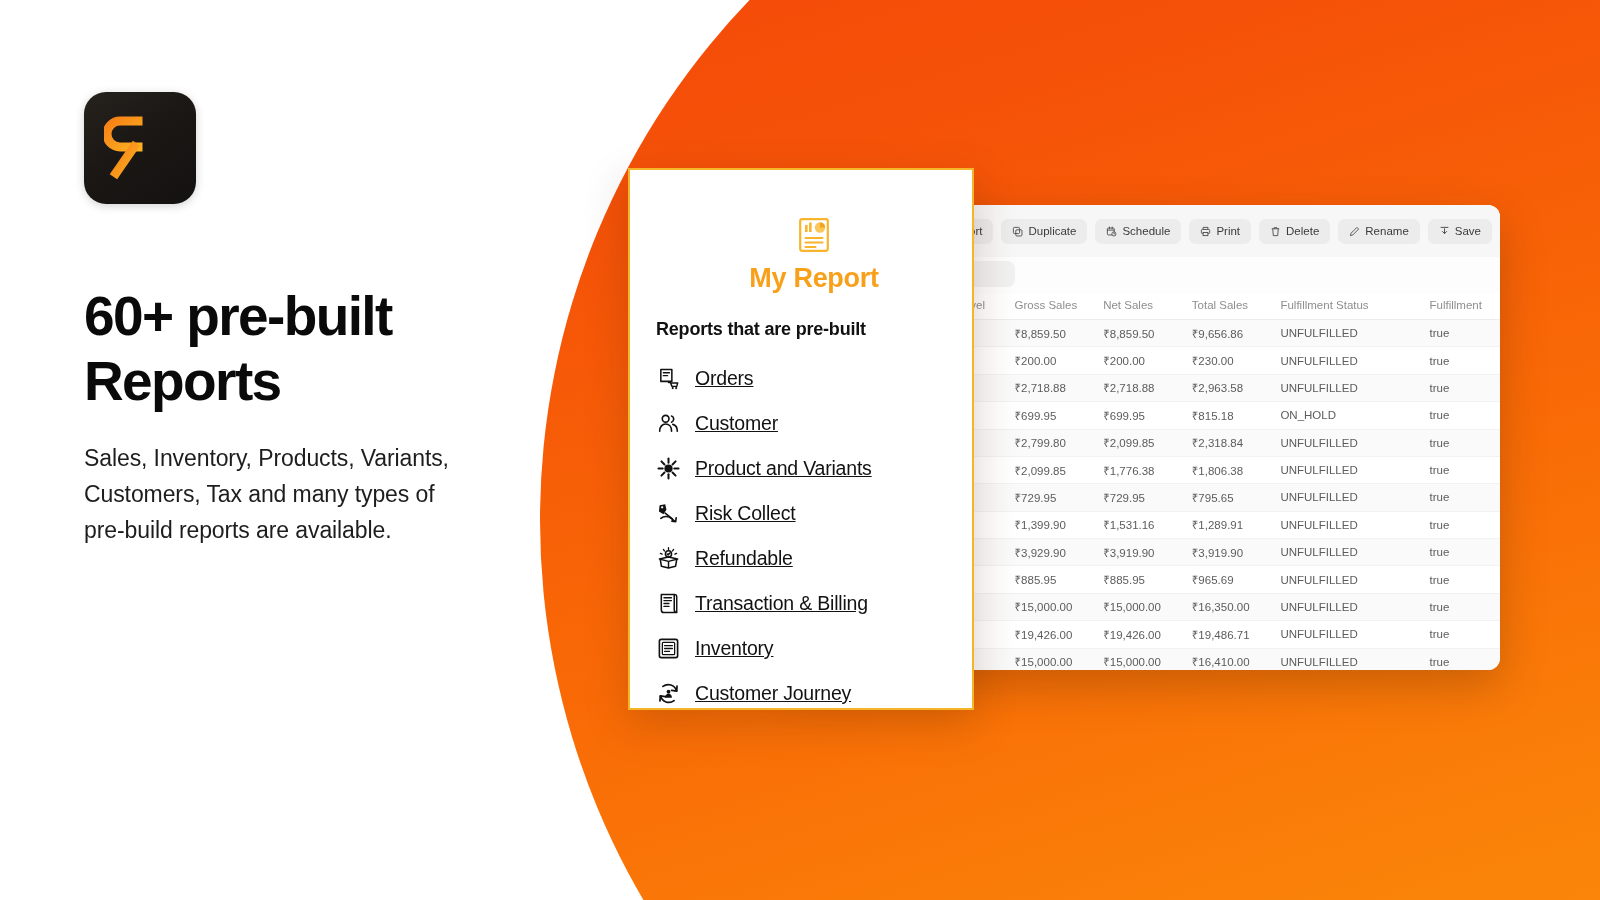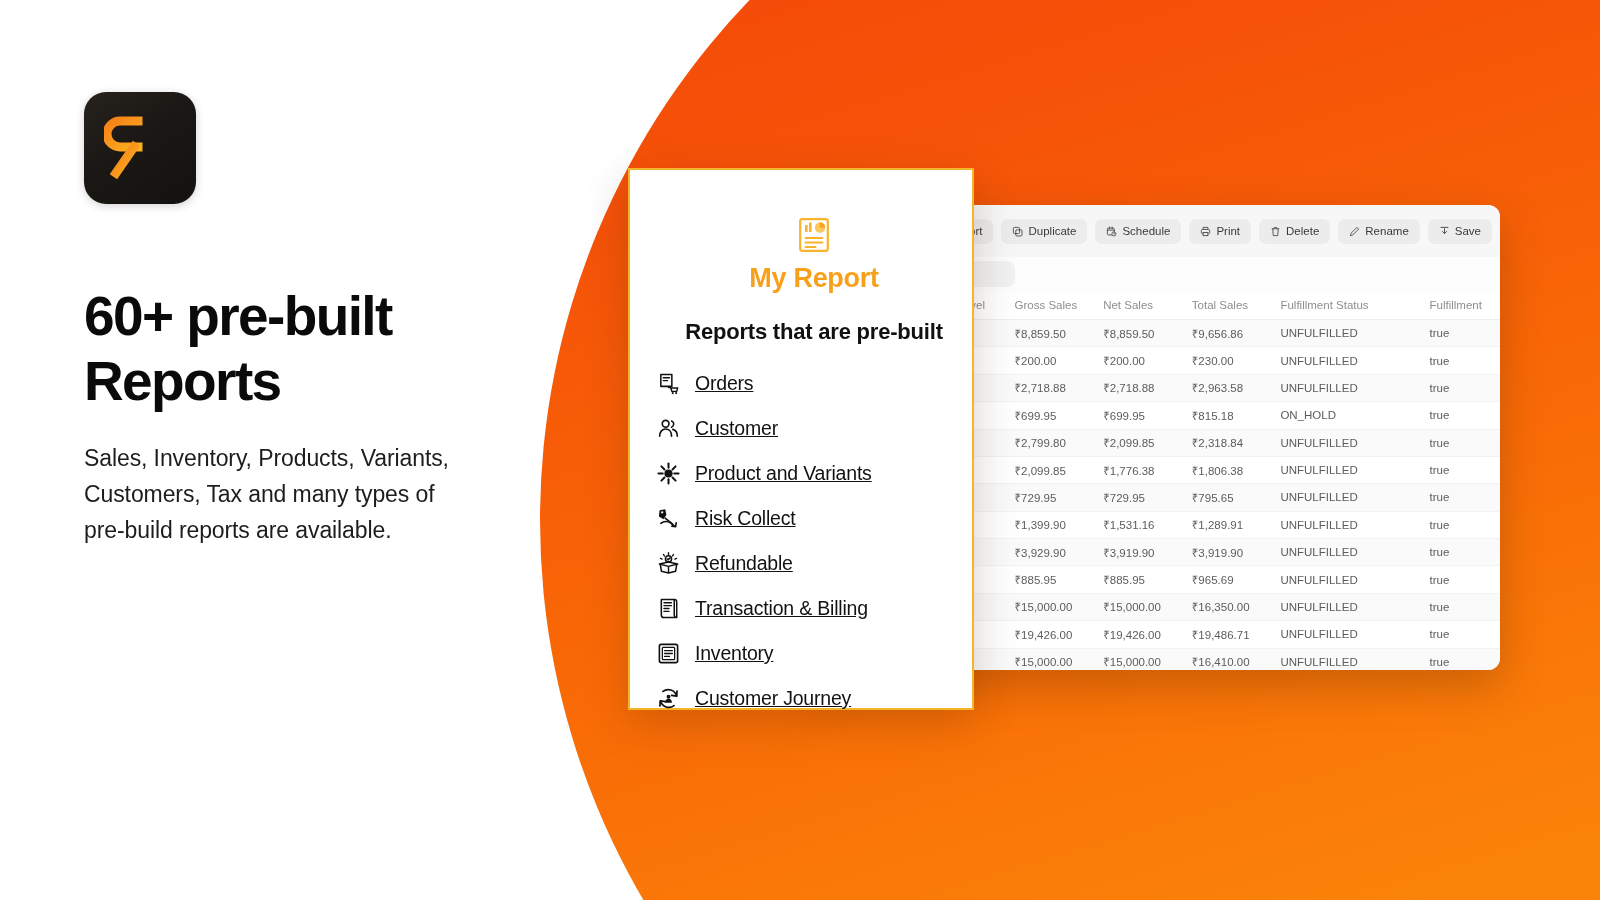--- a/index.html
+++ b/index.html
@@ -102,22 +102,22 @@
     border:2px solid #f5b528;
     box-shadow:0 14px 40px rgba(80,35,0,.22);
     padding:48px 0 0 26px;
   }
   .card-head{ display:flex; align-items:center; gap:11px;flex-direction:column; }
   .card-title{
     font-size:27px; font-weight:700; color:#f9a01b;
     letter-spacing:-0.3px;
   }
   .card-sub{
-    margin-top:25px; font-size:22px; font-weight:700;
-    color:#111; letter-spacing:-0.2px;text-align:center;
+    margin-top:25px; font-size:18px; font-weight:700;
+    color:#111; letter-spacing:-0.2px;
   }
   .rep-list{ margin-top:16px; list-style:none; }
   .rep-item{
     display:flex; align-items:center; gap:14px;
     height:45px;
   }
   .rep-ico{ width:25px; display:flex; align-items:center; justify-content:center; flex:none; }
   .rep-label{ font-size:19.5px; color:#121212; letter-spacing:-0.2px;text-decoration:underline; }
 </style>
 </head>

